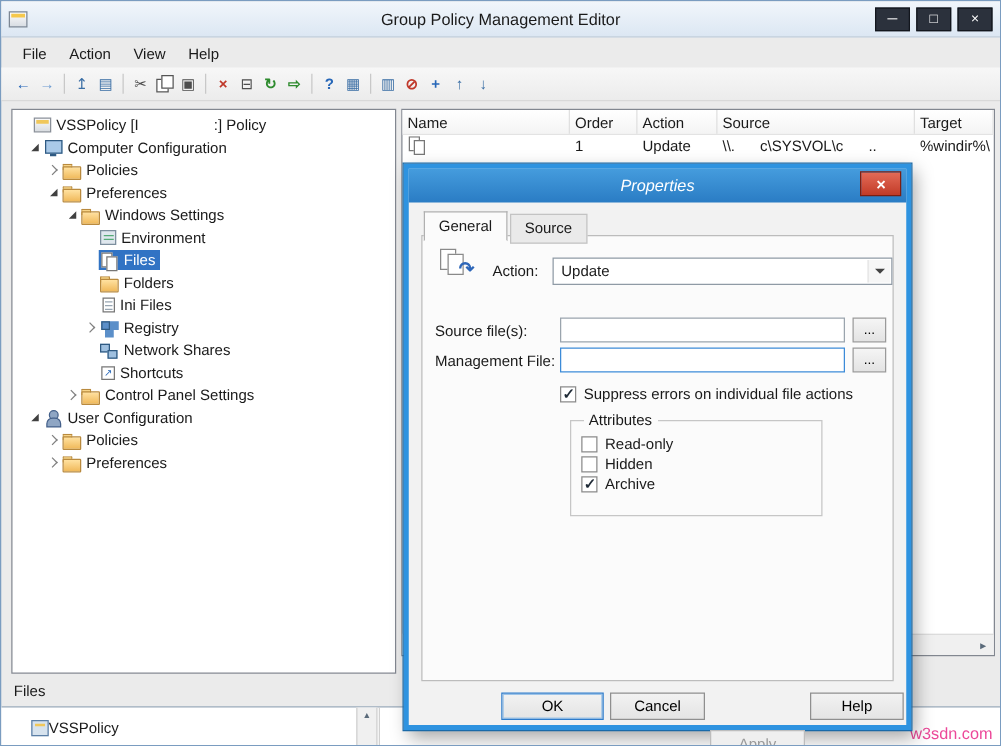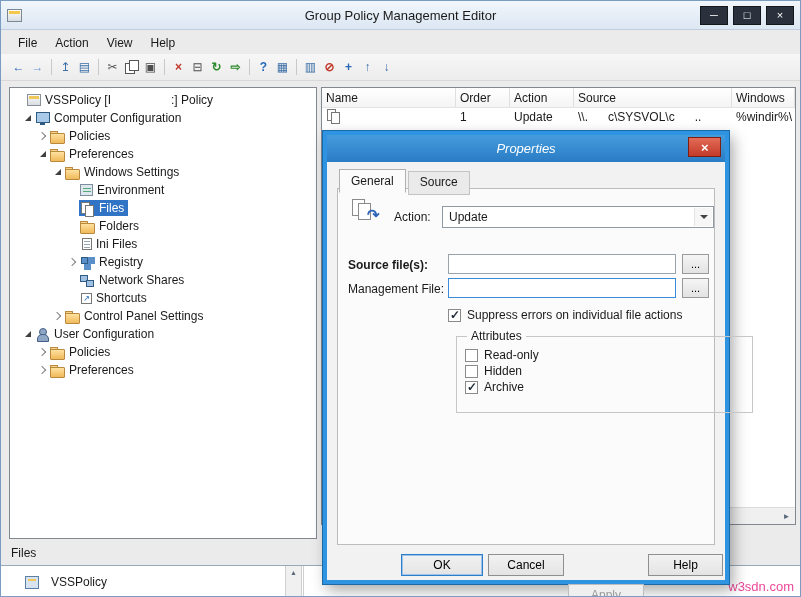--- a/index.html
+++ b/index.html
@@ -83,21 +83,21 @@
   .lrow { display:flex; height:18px; align-items:center; }
   .lc { padding:0 4px; overflow:hidden; white-space:pre; flex:none; }
   .hscroll { position:absolute; left:0; right:0; bottom:0; height:17px; background:#f0f0f0; border-top:1px solid #dcdcdc;
     display:flex; align-items:center; }
   .sarrow { width:17px; height:16px; display:flex; align-items:center; justify-content:center; color:#5a6a7a; font-size:8px; }
   .sthumb { height:12px; width:130px; background:#cdcdcd; margin:0 2px; }
 
   
   .statusbar { position:absolute; left:0; right:0; top:540px; height:24px; padding:5px 10px; }
   .bottom-strip { position:absolute; left:0; right:0; top:564px; height:33px; background:#fff; border-top:1px solid #98a8b8; }
-  .bs-item { position:absolute; left:24px; top:9px; display:flex; align-items:center; gap:12px; }
+  .bs-item { position:absolute; left:24px; top:9px; display:flex; align-items:center; gap:0; }
   .bs-icon { width:14px; height:13px; background:#d7e3ee; border:1px solid #5b7fa6; position:relative; }
   .bs-icon::before { content:""; position:absolute; left:2px; top:2px; right:2px; height:2px; background:#f0c75a; }
   .bs-scroll { position:absolute; left:284px; top:0; bottom:0; width:17px; background:#f0f0f0;
     border-left:1px solid #d0d0d0; border-right:1px solid #d0d0d0; text-align:center; font-size:7px; color:#5a6a7a; padding-top:3px; }
   .bs-divider { position:absolute; left:302px; top:0; bottom:0; width:1px; background:#d0d0d0; }
   .watermark { position:absolute; right:6px; bottom:4px; color:#ec4899; font-size:13px;margin-top:32px; }
 
   
   .dialog { position:absolute; left:322px; top:130px; width:406px; height:453px; background:#f2f2f2;
     border:4px solid #2e93e0; outline:1px solid #1a6aa8; box-shadow:4px 6px 14px rgba(0,0,0,.35); }
@@ -112,42 +112,42 @@
   .tab.active { background:#fbfbfb; border-color:#b0b0b0; border-bottom:1px solid #fbfbfb; top:0; padding-top:4px; z-index:4; }
   .tabpanel { position:absolute; top:26px; left:10px; width:378px; height:357px; background:#fbfbfb; border:1px solid #bcbcbc; }
 
   .dlg-icon { position:absolute; left:12px; top:8px; width:34px; height:30px; }
   .pg { position:absolute; width:13px; height:17px; background:#fff; border:1px solid #8a8a8a; }
   .pg1 { left:2px; top:2px; } .pg2 { left:8px; top:6px; }
   .dlg-icon .arr { position:absolute; left:17px; top:9px; color:#2d66b8; font-weight:bold; font-size:15px; }
 
   .dlabel { position:absolute; white-space:nowrap; }
   .lab-action { left:56px; top:21px; }
-  .lab-src { left:10px; top:69px;font-weight:bold; }
+  .lab-src { left:10px; top:69px; }
   .lab-dst { left:10px; top:93px; }
 
   .combo { position:absolute; left:104px; top:17px; width:272px; height:22px; background:#fff;
     border:1px solid #8f9aa5; display:flex; align-items:center; padding:0 22px 0 6px; }
   .combo-btn { position:absolute; right:1px; top:1px; bottom:1px; width:18px; display:flex; align-items:center;
     justify-content:center; border-left:1px solid #e4e4e4; background:#f6f6f6; }
   .combo-arrow { width:0; height:0; border-left:4px solid transparent; border-right:4px solid transparent; border-top:4px solid #424242; }
 
   .tinput { position:absolute; background:#fff; border:1px solid #9aa4ad; padding:3px 4px; white-space:pre; overflow:hidden; height:20px; }
   .inp-src { left:110px; top:65px; width:228px; }
   .inp-dst { left:110px; top:89px; width:228px; border-color:#3c8bd8; }
   .caret { display:inline-block; width:1px; height:12px; background:#000; vertical-align:middle; margin-left:1px; }
   .browse { position:absolute; width:27px; height:20px; background:linear-gradient(#f5f5f5,#e3e3e3);
     border:1px solid #9a9a9a; font-size:11px; font-family:inherit; line-height:8px; }
   .b-src { left:344px; top:65px; } .b-dst { left:344px; top:89px; }
 
   .suppress { position:absolute; left:110px; top:119px; display:flex; align-items:center; gap:6px; }
   .cb { width:13px; height:13px; background:#fff; border:1px solid #8a8a8a; position:relative; flex:none; }
   .cb.checked::after { content:"✓"; position:absolute; left:1px; top:-2px; font-size:12px; font-weight:bold; color:#1f2a36; }
 
-  .attrs { position:absolute; left:118px; top:140px; width:297px; height:84px; border:1px solid #c6c6c6; padding:4px 8px 16px; }
+  .attrs { position:absolute; left:118px; top:140px; width:202px; height:84px; border:1px solid #c6c6c6; padding:4px 8px 16px; }
   .attrs legend { padding:0 4px; margin-left:2px; }
   .arow { display:flex; align-items:center; gap:6px; height:16px; }
 
   .dbuttons { position:absolute; top:392px; left:0; right:0; height:24px; }
   .dbtn { position:absolute; height:22px; background:linear-gradient(#f2f2f2,#e4e4e4); border:1px solid #8f8f8f;
     font-size:12px; font-family:inherit; }
   .dbtn.default { border:1px solid #2e7ccc; box-shadow:inset 0 0 0 1px #9cc3e8; }
   .dbtn.disabled { color:#9a9a9a; background:#efefef; border-color:#bdbdbd;margin-top:30px; }
   .b-ok{left:74px;width:82px}.b-cancel{left:161px;width:76px}.b-apply{left:241px;width:76px}.b-help{left:321px;width:75px}
 </style>
@@ -313,21 +313,21 @@
         </span>
     </div>
   </div>
 
   <div class="list-pane">
     <div class="lheader">
       <span class="lh w-name">Name</span>
       <span class="lh w-order">Order</span>
       <span class="lh w-action">Action</span>
       <span class="lh w-source">Source</span>
-      <span class="lh w-target">Windows</span>
+      <span class="lh w-target">Target</span>
     </div>
     <div class="lrow">
       <span class="lc w-name"><span class="ti ti-files"></span></span>
       <span class="lc w-order">1</span>
       <span class="lc w-action">Update</span>
       <span class="lc w-source">\\.      c\SYSVOL\c      ..</span>
       <span class="lc w-target">%windir%\</span>
     </div>
     <div class="hscroll">
       <span class="sarrow">◄</span>

